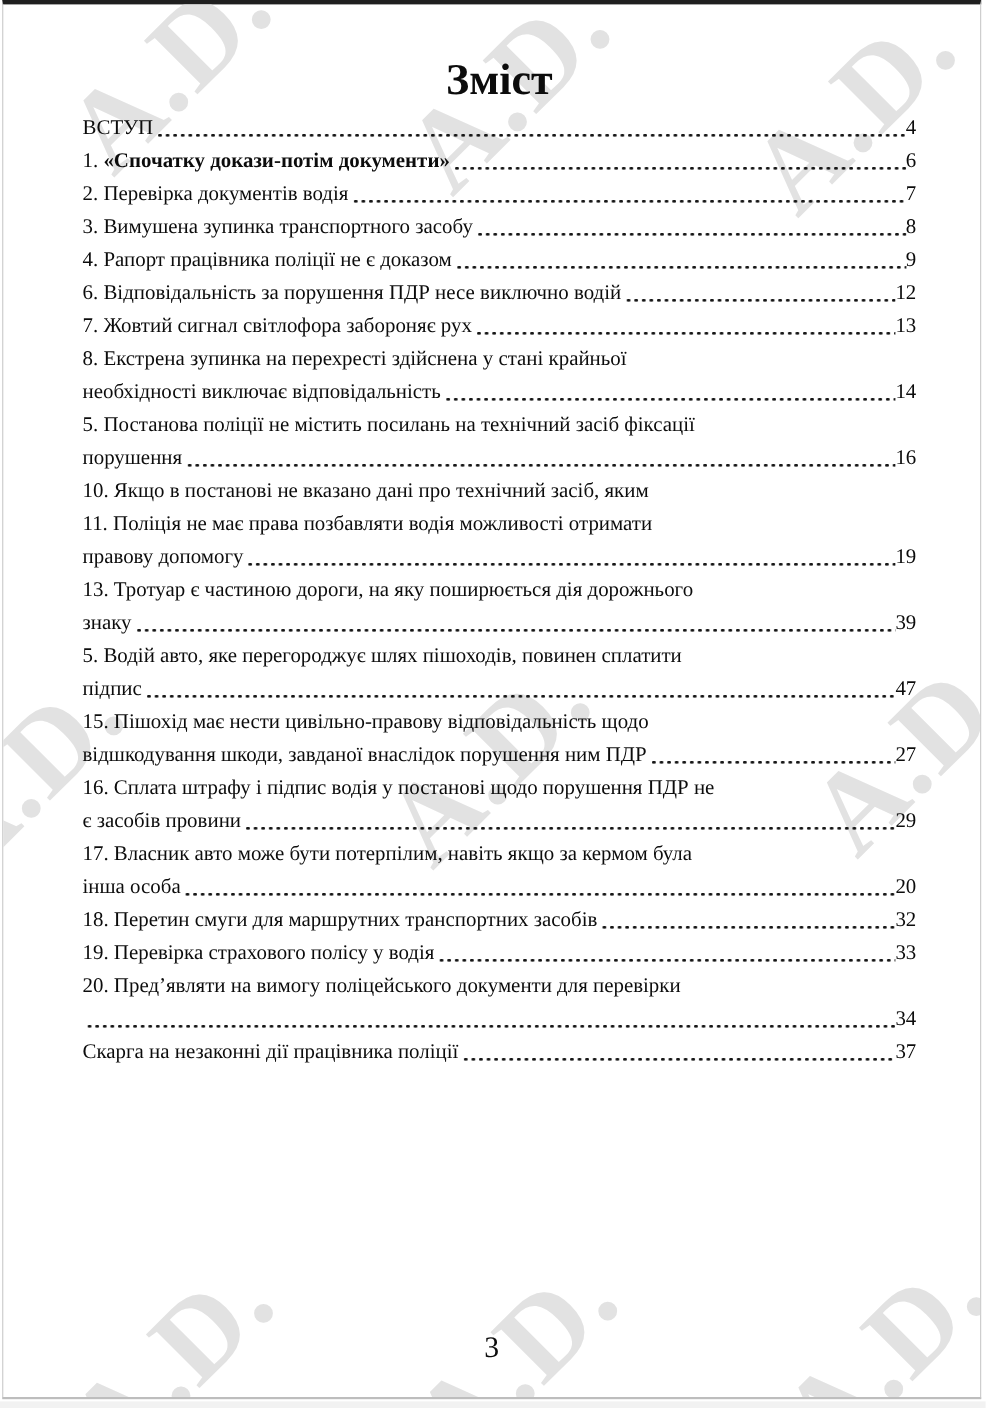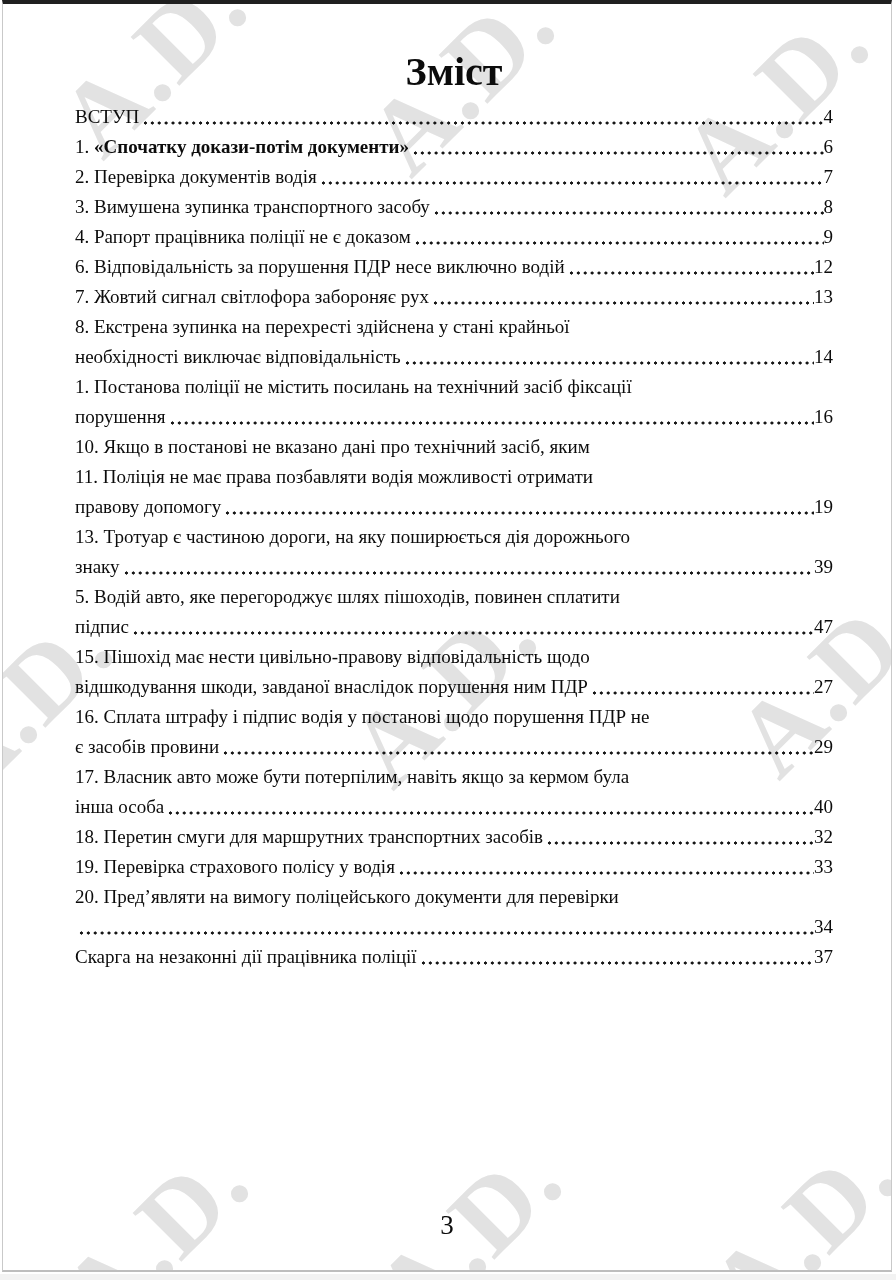--- a/index.html
+++ b/index.html
@@ -141,21 +141,21 @@
         </div>
         <div class="row">
           <span class="t">8. Екстрена зупинка на перехресті здійснена у стані крайньої</span>
         </div>
         <div class="row">
           <span class="t">необхідності виключає відповідальність</span>
           <span class="dots"></span>
           <span class="pg">14</span>
         </div>
         <div class="row">
-          <span class="t">1. Постанова поліції не містить посилань на технічний засіб фіксації</span>
+          <span class="t">5. Постанова поліції не містить посилань на технічний засіб фіксації</span>
         </div>
         <div class="row">
           <span class="t">порушення</span>
           <span class="dots"></span>
           <span class="pg">16</span>
         </div>
         <div class="row">
           <span class="t">10. Якщо в постанові не вказано дані про технічний засіб, яким</span>
         </div>
         <div class="row">
@@ -197,21 +197,21 @@
           <span class="t">є засобів провини</span>
           <span class="dots"></span>
           <span class="pg">29</span>
         </div>
         <div class="row">
           <span class="t">17. Власник авто може бути потерпілим, навіть якщо за кермом була</span>
         </div>
         <div class="row">
           <span class="t">інша особа</span>
           <span class="dots"></span>
-          <span class="pg">40</span>
+          <span class="pg">20</span>
         </div>
         <div class="row">
           <span class="t">18. Перетин смуги для маршрутних транспортних засобів</span>
           <span class="dots"></span>
           <span class="pg">32</span>
         </div>
         <div class="row">
           <span class="t">19. Перевірка страхового полісу у водія</span>
           <span class="dots"></span>
           <span class="pg">33</span>

